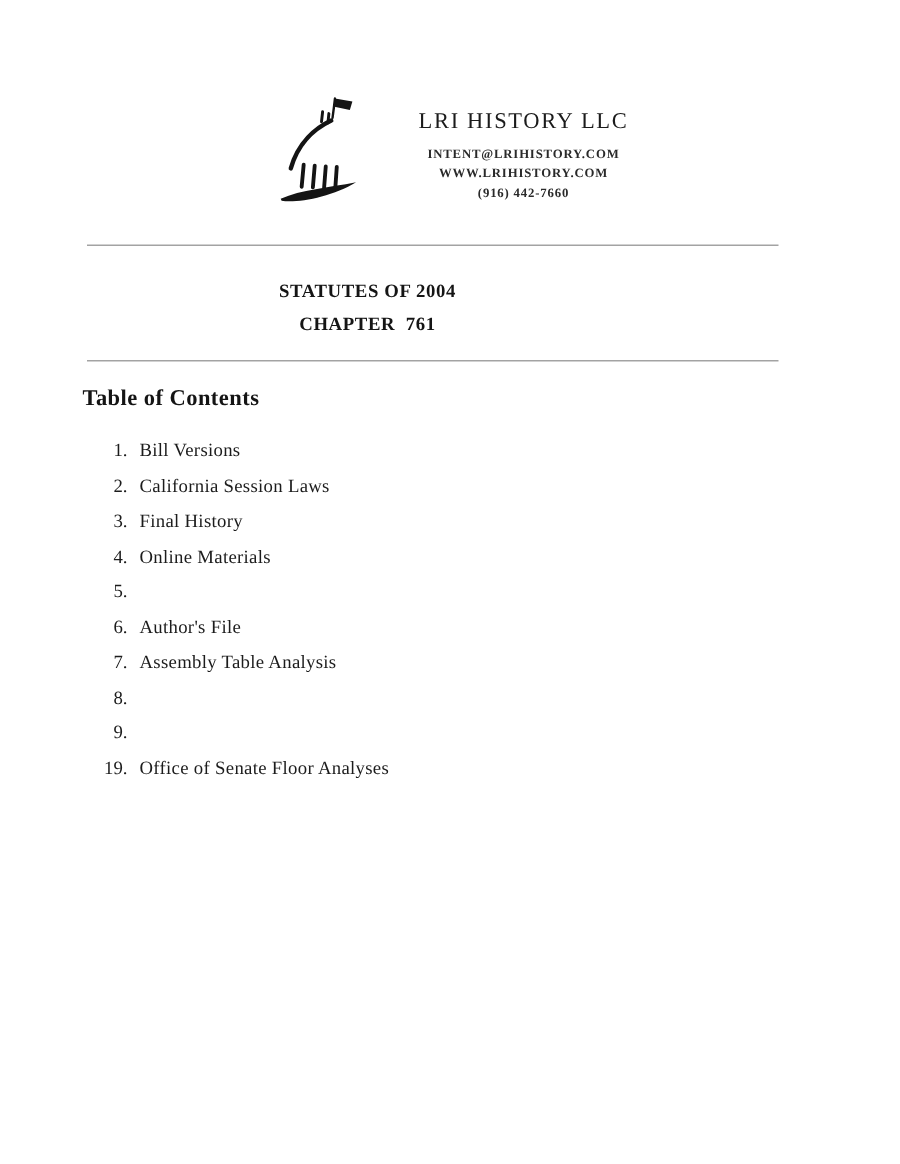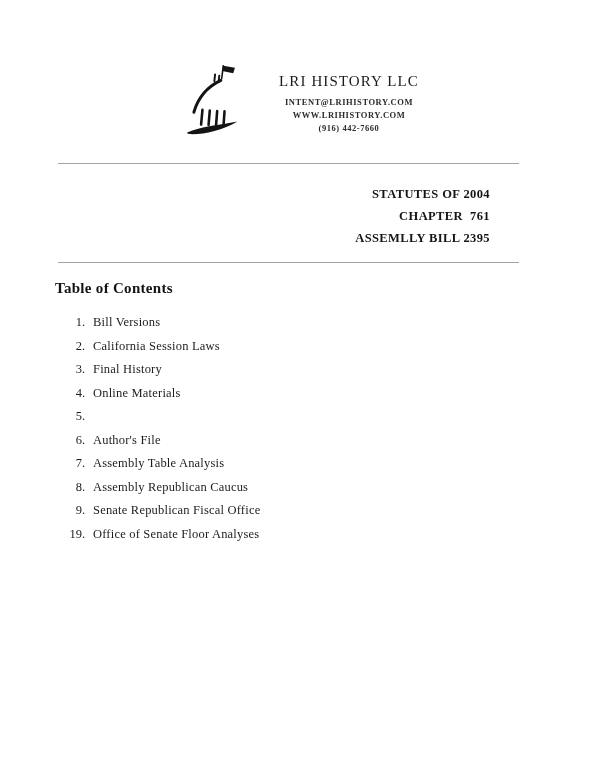--- a/index.html
+++ b/index.html
@@ -61,21 +61,21 @@
   
   .statute-block {
     text-align: right;
     margin: 19px 110px 13px 0;
     font-weight: bold;
     font-size: 12.5px;
     letter-spacing: 0.4px;
     line-height: 1.76;
     color: #151515;
   }
-  .statute-block div { white-space: pre; }
+  .statute-block div { white-space: pre; text-align: center; }
 
   
   .toc-title {
     margin: 17px 0 19px 55px;
     font-size: 15px;
     font-weight: bold;
     letter-spacing: 0.3px;
     color: #141414;
   }
   .toc-list {
@@ -132,21 +132,20 @@
       <div class="contact-line">WWW.LRIHISTORY.COM</div>
       <div class="contact-line">(916) 442-7660</div>
     </div>
   </header>
 
   <hr class="rule rule-top">
 
   <div class="statute-block">
     <div>STATUTES OF 2004</div>
     <div>CHAPTER  761</div>
-    <div>ASSEMLLY BILL 2395</div>
   </div>
 
   <hr class="rule rule-mid">
 
   <h2 class="toc-title">Table of Contents</h2>
 
   <ol class="toc-list">
     <li class="toc-item">
       <span class="toc-num">1.</span>
       <span class="toc-label">Bill Versions</span>
@@ -169,25 +168,23 @@
     <li class="toc-item">
       <span class="toc-num">6.</span>
       <span class="toc-label">Author's File</span>
     </li>
     <li class="toc-item">
       <span class="toc-num">7.</span>
       <span class="toc-label">Assembly Table Analysis</span>
     </li>
     <li class="toc-item">
       <span class="toc-num">8.</span>
-      <span class="toc-label">Assembly Republican Caucus</span>
     </li>
     <li class="toc-item">
       <span class="toc-num">9.</span>
-      <span class="toc-label">Senate Republican Fiscal Office</span>
     </li>
     <li class="toc-item">
       <span class="toc-num">19.</span>
       <span class="toc-label">Office of Senate Floor Analyses</span>
     </li>
   </ol>
 
 </div>
 
 </body></html>

